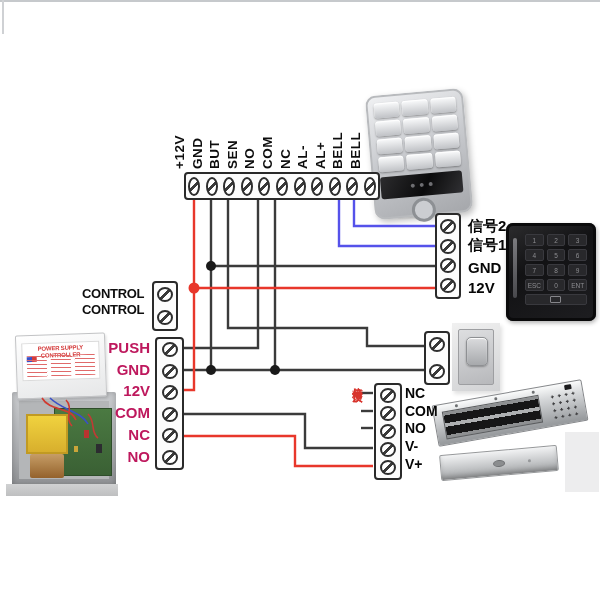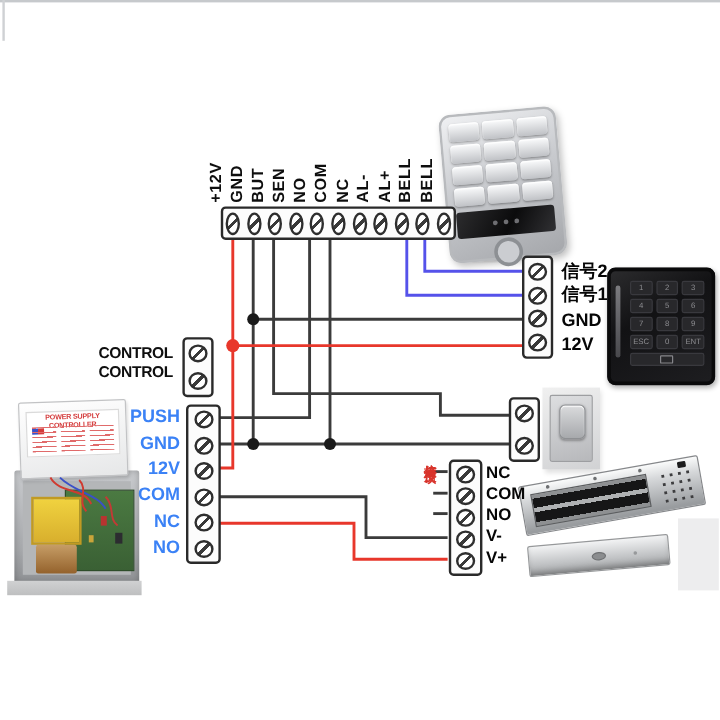--- a/index.html
+++ b/index.html
@@ -16,21 +16,21 @@
   .screw.sh{width:12px;height:19px;}
   .screw.sv{width:16px;height:15px;}
   
   .vlab{position:absolute;top:155px;height:14px;line-height:14px;transform-origin:0 100%;
         transform:rotate(-90deg);font-weight:700;font-size:13.5px;color:#0e0e0e;
         letter-spacing:.5px;white-space:nowrap;z-index:3;}
   .rlab{position:absolute;left:468px;font-weight:700;font-size:15px;color:#060606;z-index:3;}
   .clab{position:absolute;left:82px;width:66px;text-align:left;font-weight:700;font-size:13px;
         color:#0e0e0e;letter-spacing:-.3px;z-index:3;}
   .plab{position:absolute;left:96px;width:54px;text-align:right;font-weight:700;font-size:15px;
-        color:#3b82f6;z-index:3;}
+        color:#be185d;z-index:3;}
   .llab{position:absolute;left:405px;font-weight:700;font-size:14px;color:#060606;z-index:3;}
   .feedback-note{position:absolute;left:351px;top:378px;writing-mode:vertical-rl;
         text-orientation:upright;font-size:10.5px;font-weight:700;color:#d8342c;
         letter-spacing:1.5px;z-index:3;}
   
   .wires{position:absolute;left:0;top:0;z-index:2;}
   
   .keypad{position:absolute;left:370px;top:92px;width:98px;height:124px;transform:rotate(-5deg);
           border-radius:10px;background:linear-gradient(160deg,#f1f2f4 0%,#c9cbcf 45%,#a4a6aa 100%);
           box-shadow:2px 3px 6px rgba(0,0,0,.25),inset 0 0 0 2px #b8babd;z-index:1;}

